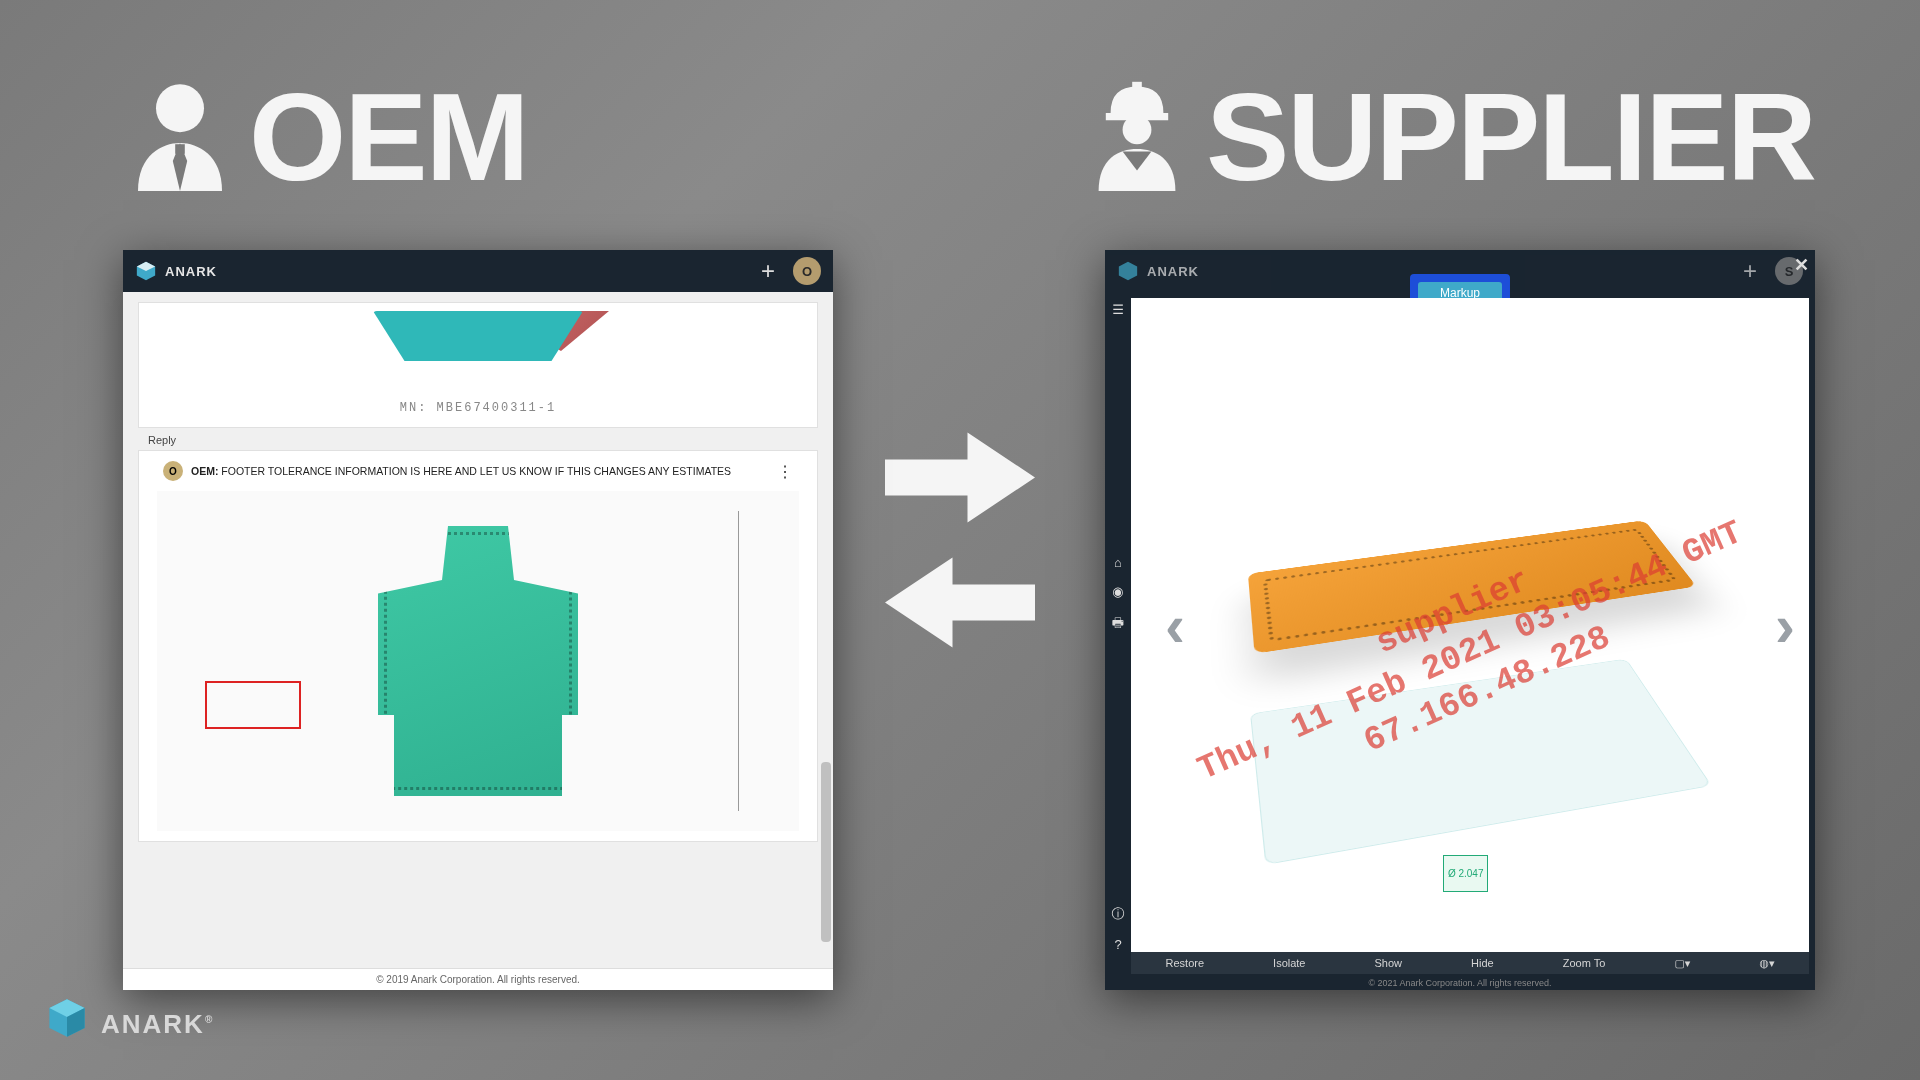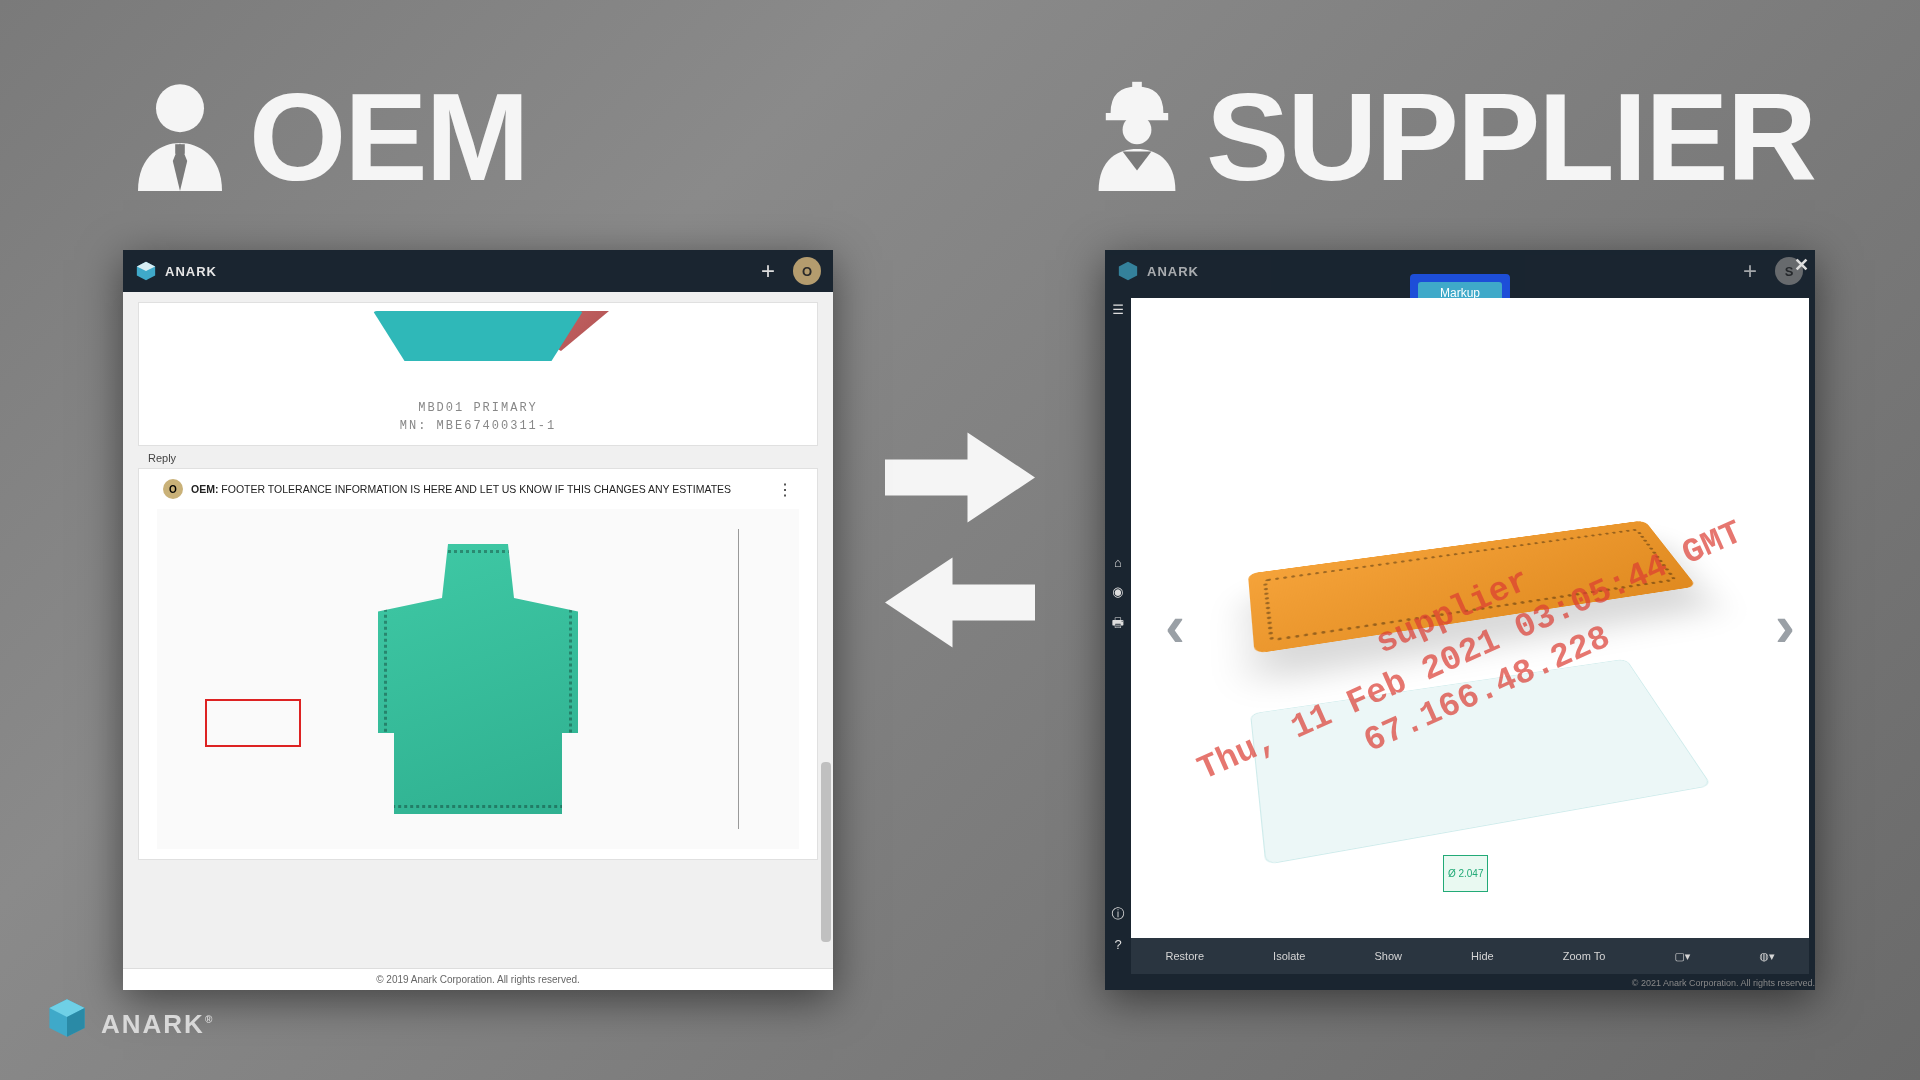--- a/index.html
+++ b/index.html
@@ -181,21 +181,21 @@
 .left-rail {
   position:absolute; left:0; top:48px; bottom:38px; width:26px;
   background:#1a2530;
   display:flex; flex-direction:column; align-items:center;
   padding-top:4px; gap:14px;
   color:#ddd;
 }
 .rail-icon { font-size:13px; cursor:pointer; }
 .rail-spacer { flex:1; }
 .bottom-bar {
-  position:absolute; left:26px; right:6px; bottom:16px; height:36px;
+  position:absolute; left:26px; right:6px; bottom:16px; height:22px;
   background:#2a3540;
   display:flex; align-items:center; justify-content:space-around;
   color:#d5d5d5; font-size:11px;
 }
 .bottom-item { cursor:pointer; }
 .chev { position:absolute; top:50%; transform:translateY(-50%); font-size:60px; color:#9aa0a6; cursor:pointer; font-weight:bold;}
 .chev-left{ left:34px;} .chev-right{ right:14px;}
 .part-orange-wrap {
   position:absolute; inset:0;
   display:flex; align-items:center; justify-content:center;
@@ -232,21 +232,21 @@
   text-align:center;
   white-space: pre;
   font-weight: bold;
 }
 .dim-callout {
   position:absolute; font-size:10px; color:#2a7; border:1px solid #2a7;
   padding:12px 4px; background:rgba(200,240,220,0.4);
 }
 .sup-footer {
   position:absolute; bottom:2px; left:0; right:0;
-  text-align:right; font-size:9px; color:#888;
+  text-align:center; font-size:9px; color:#888;
 }
 
 
 .brand-mark {
   position:absolute; left: 45px; bottom: 40px;
   display:flex; align-items:flex-end; gap:12px;
   color:#d8d8d8;
 }
 .brand-mark .cube { width:44px; height:44px; }
 .brand-name { font-size:26px; font-weight:800; letter-spacing:2px; }
@@ -314,21 +314,20 @@
     </div>
   </div>
 
   <div class="oem-doc">
     <div class="doc-card">
       <div class="dwg-top">
         <div class="dwg-peek-shadow"></div>
         <div class="dwg-peek"></div>
       </div>
       <div class="dwg-label-block">
-        <div>MBD01 PRIMARY</div>
         <div>MN: MBE67400311-1</div>
       </div>
     </div>
 
     <div class="reply-label">Reply</div>
 
     <div class="doc-card">
       <div class="comment-row">
         <div class="comment-avatar">O</div>
         <div class="comment-text">

